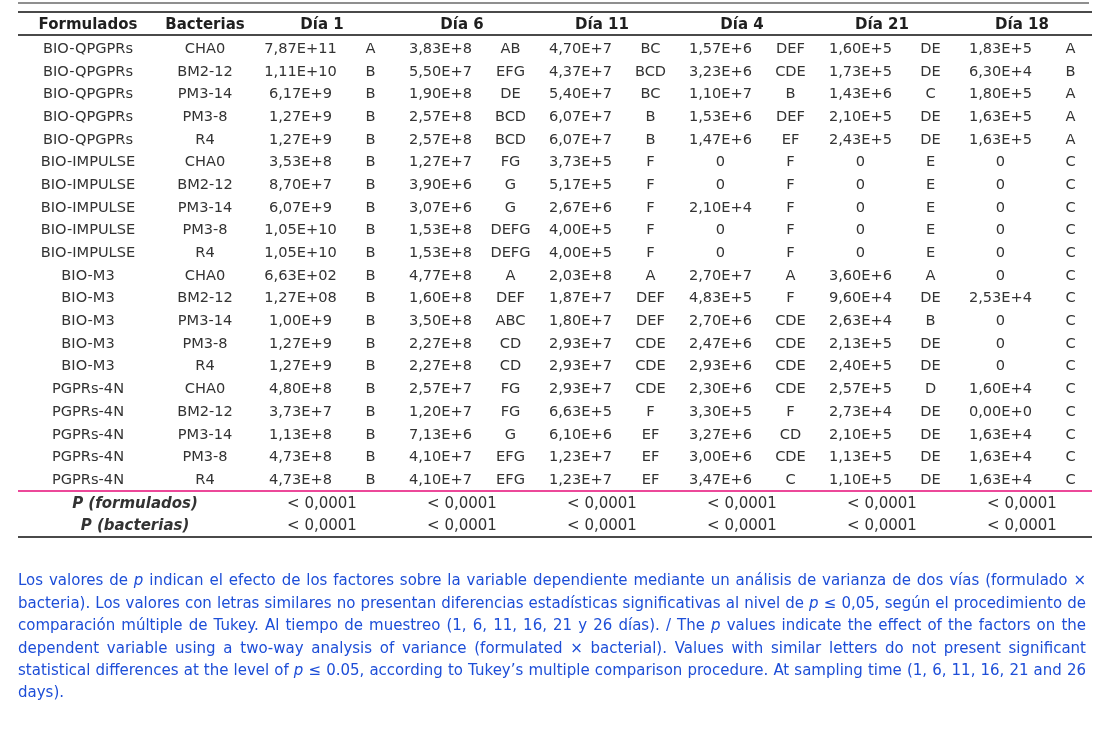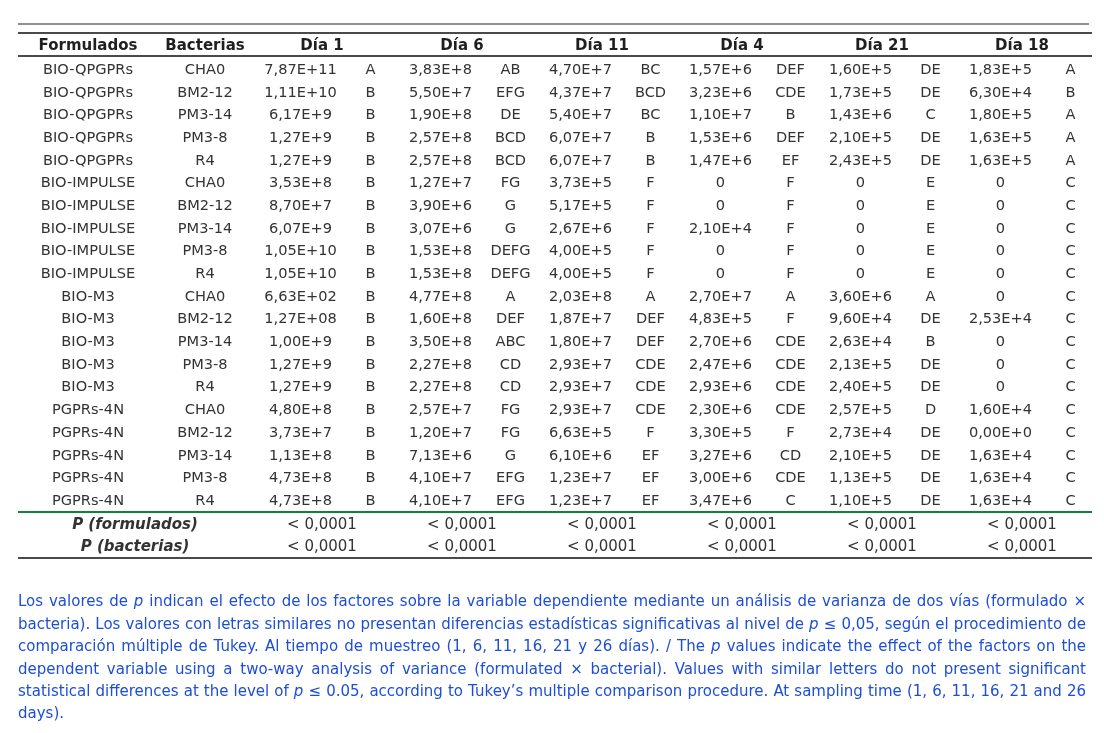--- a/index.html
+++ b/index.html
@@ -6,21 +6,21 @@
     margin: 0;
     padding: 0;
     background: #ffffff;
     width: 1104px;
     height: 733px;
     overflow: hidden;
     font-family: "DejaVu Sans", "Liberation Sans", sans-serif;
     color: #333333;
   }
   .page {
-    padding: 21px 15px 0 18px;
+    padding: 0 15px 0 18px;
   }
   .rule {
     height: 2px;
     background: #8f8f8f;
     width: 1071px;
   }
   .rule.top-outer { margin-top: 2px; margin-bottom: 7px; }
 
   table.results {
     border-collapse: collapse;
@@ -41,21 +41,21 @@
   table.results td {
     padding: 0;
     height: 22.7px;
     font-size: 14.6px;
     text-align: center;
     vertical-align: middle;
     white-space: nowrap;
     color: #333333;
   }
   tbody.data-body {
-    border-bottom: 2px solid #15803d;
+    border-bottom: 2px solid #ec4899;
   }
   tbody.p-body {
     border-bottom: 2px solid #4a4a4a;
   }
   tbody.p-body td {
     height: 22.3px;
     font-size: 15px;
   }
   td.p-label {
     font-weight: bold;

